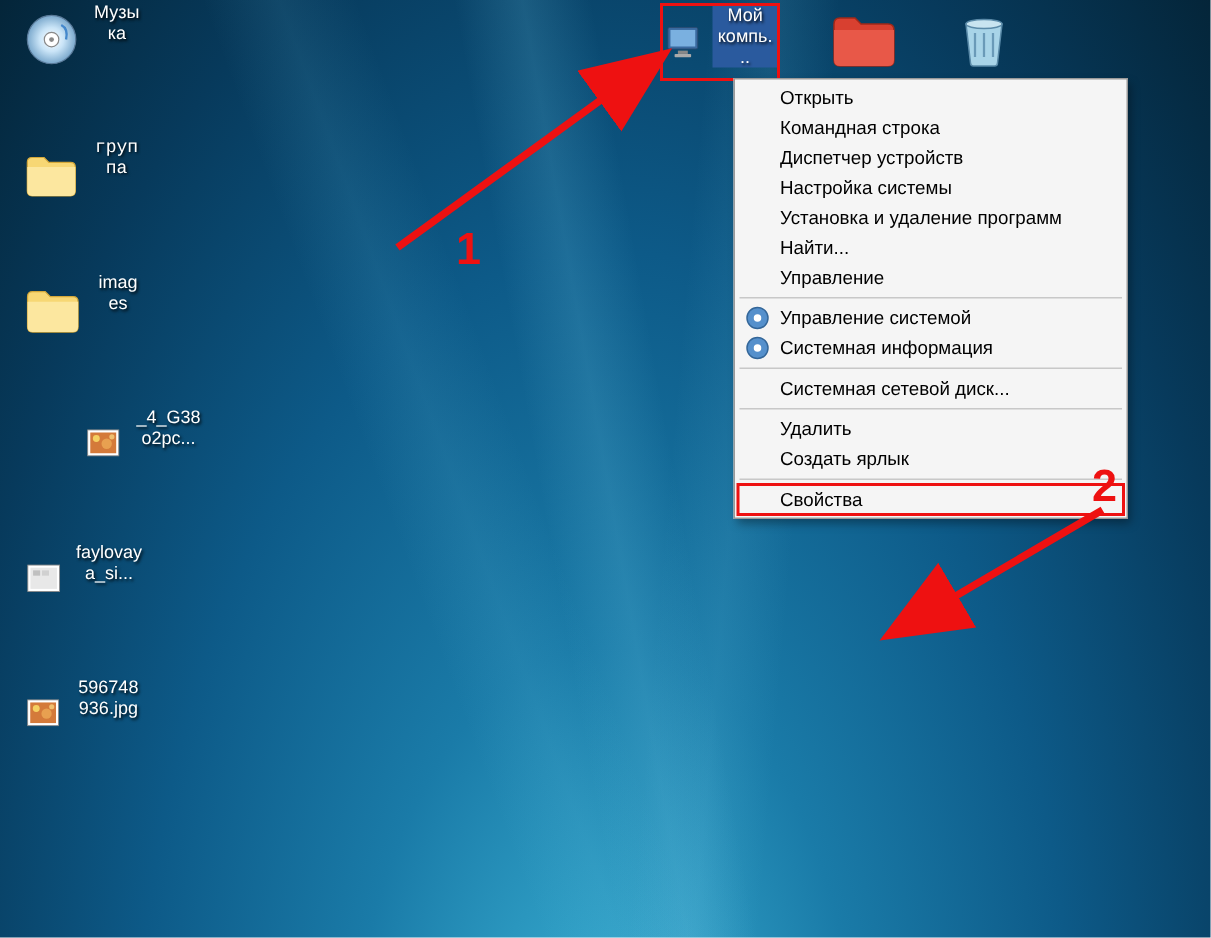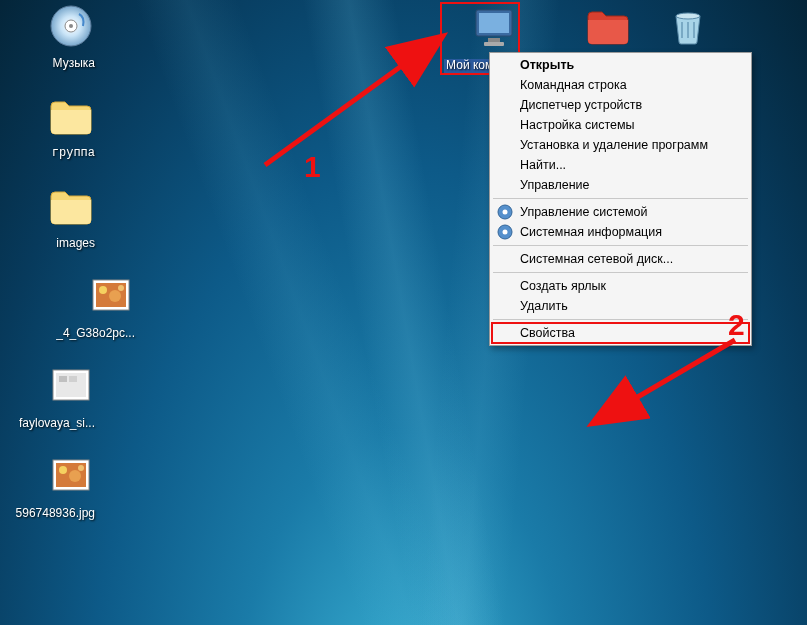--- a/index.html
+++ b/index.html
@@ -21,22 +21,21 @@
   background:
     linear-gradient(80deg, transparent 45%, rgba(110,200,230,0.18) 50%, transparent 55%),
     linear-gradient(95deg, transparent 55%, rgba(110,200,230,0.12) 60%, transparent 65%),
     linear-gradient(70deg, transparent 35%, rgba(110,200,230,0.10) 40%, transparent 45%);
   pointer-events: none;
 }
 .desktop-icon {
   position: absolute;
   width: 80px;
   display: flex;
-  flex-direction: column;
-  align-items: flex-end;
+  align-items: flex-start;
   gap: 7px;
   cursor: pointer;
 }
 .desktop-icon .ico {
   width: 48px;
   height: 48px;
   display: flex;
   align-items: center;
   justify-content: center;
 }
@@ -70,21 +69,21 @@
 }
 .menu-item {
   display: flex;
   align-items: center;
   padding: 3px 8px 3px 28px;
   font-size: 12.5px;
   cursor: default;
   position: relative;
   min-height: 20px;
 }
-.menu-item.bold { font-weight: bold; align-items: flex-end; }
+.menu-item.bold { font-weight: normal; align-items: flex-end; }
 .menu-item .micon {
   position: absolute;
   left: 5px;
   top: 50%;
   transform: translateY(-50%);
   width: 16px;
   height: 16px;
 }
 .menu-sep {
   height: 1px;
@@ -258,24 +257,24 @@
           <circle cx="8" cy="8" r="2.5" fill="#fff"></circle>
         </svg></span>
     <span>Системная информация</span>
   </div>
   <div class="menu-sep"></div>
   <div class="menu-item">
       <span>Системная сетевой диск...</span>
     </div>
   <div class="menu-sep"></div>
   <div class="menu-item">
+      <span>Удалить</span>
+    </div>
+  <div class="menu-item">
       <span>Создать ярлык</span>
-    </div>
-  <div class="menu-item">
-      <span>Удалить</span>
     </div>
   <div class="menu-sep"></div>
   <div class="menu-item highlighted">
       <span>Свойства</span>
     </div>
 </div>
 
 <svg class="arrow" style="left:250px; top:20px; width:210px; height:160px;">
   <defs>
       <marker id="ah1" markerWidth="12" markerHeight="12" refX="10" refY="5" orient="auto">

